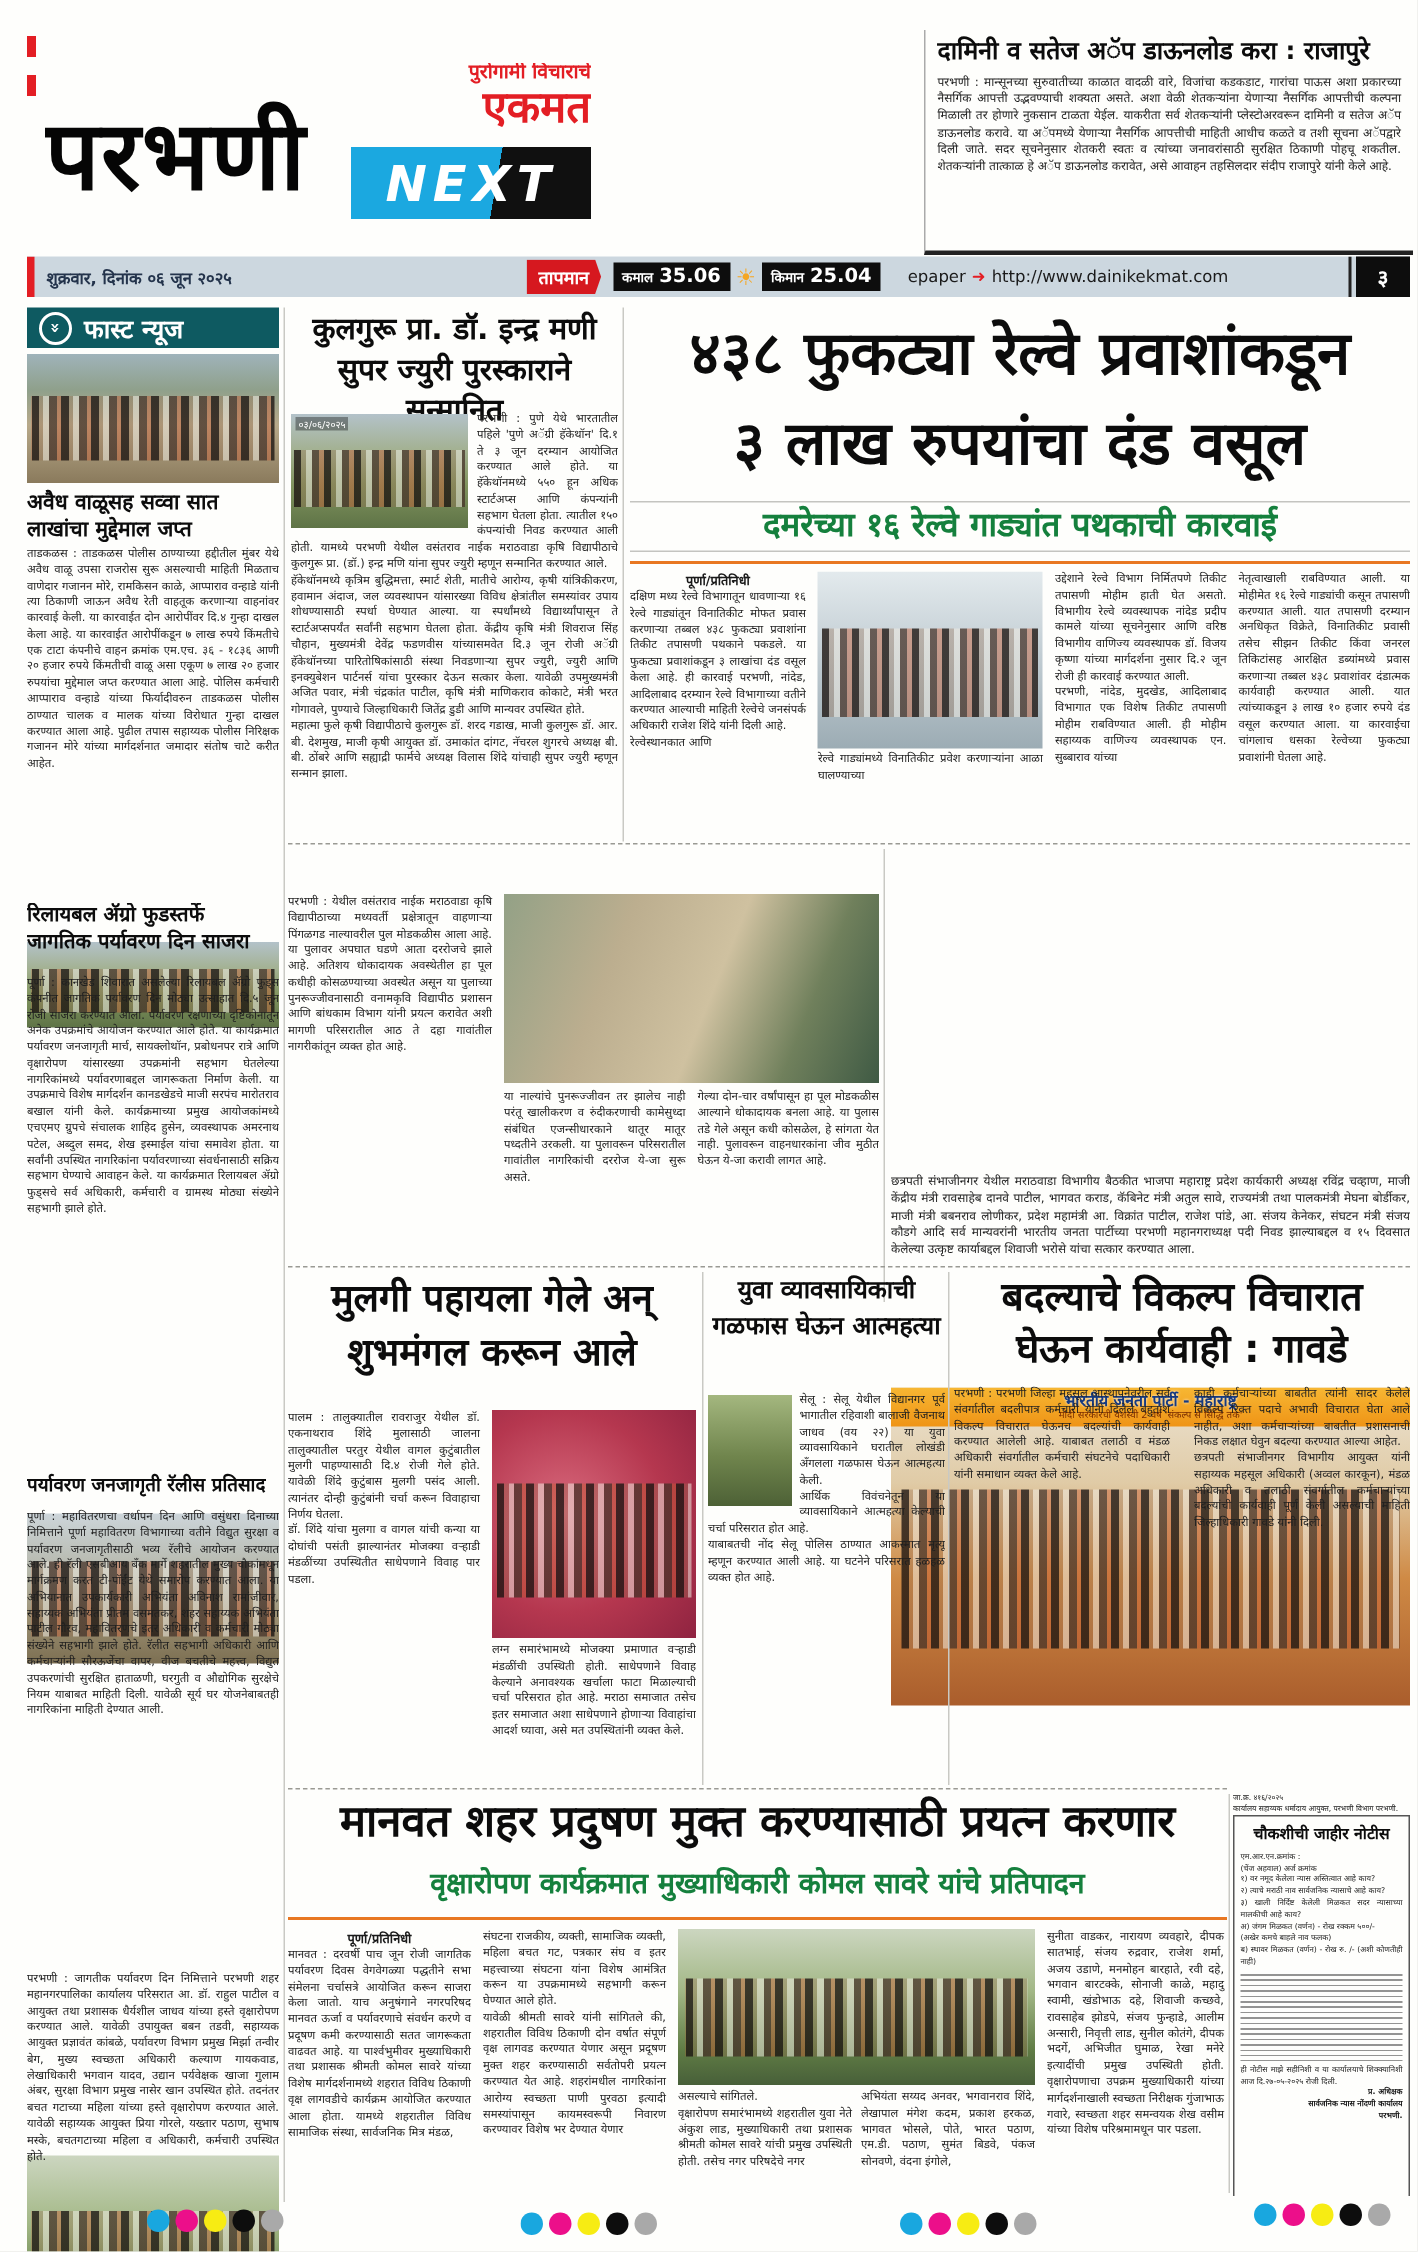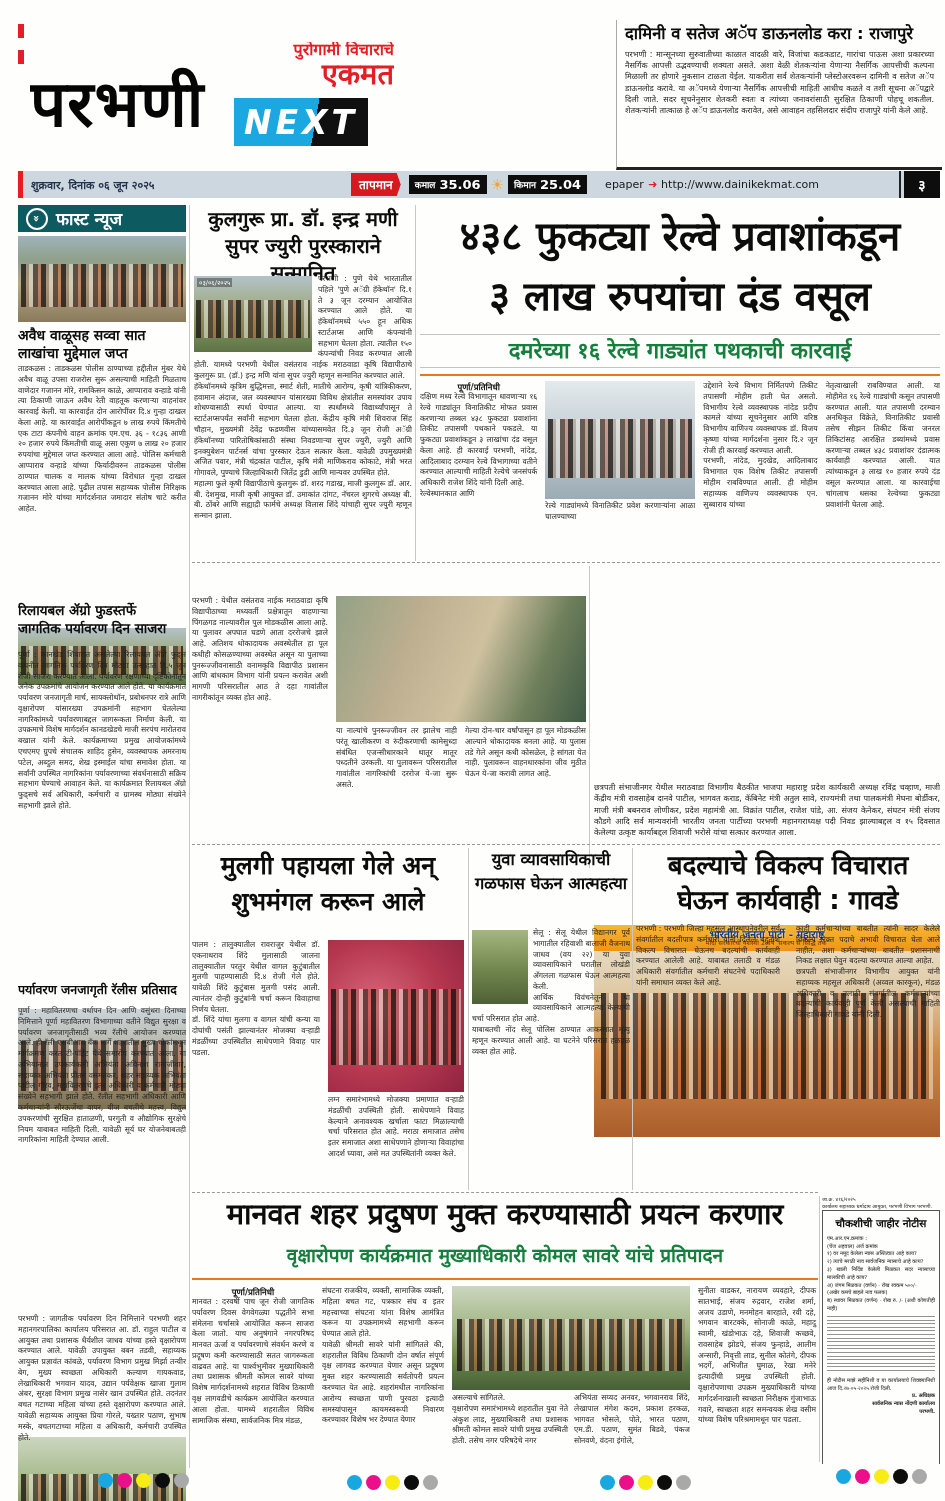--- a/index.html
+++ b/index.html
@@ -62,24 +62,24 @@
 
 <div class="page">
 
   <div class="abs redmark" style="left:18px;top:24px;width:6px;height:14px;"></div>
   <div class="abs redmark" style="left:18px;top:50px;width:6px;height:14px;"></div>
 
   <div class="abs" style="left:30px;top:58px;width:220px;height:100px;">
     <span class="title-dev">परभणी</span>
   </div>
   <div class="abs" style="left:268px;top:42px;width:126px;height:52px;text-align:right;line-height:1.05;">
-    <div class="ekmat" style="font-size:16px;">पुरोगामी विचाराचे</div>
+    <div class="ekmat" style="font-size:13px;">पुरोगामी विचाराचे</div>
     <div class="ekmat" style="font-size:29px;">एकमत</div>
   </div>
-  <div class="abs next-logo" style="left:234px;top:98px;width:134px;height:48px;">
+  <div class="abs next-logo" style="left:234px;top:98px;width:160px;height:48px;">
     <span>NEXT</span>
   </div>
 
   <div class="abs" style="left:616px;top:20px;width:326px;height:150px;border-left:1px solid #aaa;border-bottom:3px solid #222;padding:4px 8px;">
     <div class="hl" style="font-size:16.5px;line-height:1.25;">दामिनी व सतेज अॅप डाऊनलोड करा : राजापुरे</div>
     <div class="bt" style="font-size:8px;margin-top:4px;">परभणी : मान्सूनच्या सुरुवातीच्या काळात वादळी वारे, विजांचा कडकडाट, गारांचा पाऊस अशा प्रकारच्या नैसर्गिक आपत्ती उद्भवण्याची शक्यता असते. अशा वेळी शेतकऱ्यांना येणाऱ्या नैसर्गिक आपत्तीची कल्पना मिळाली तर होणारे नुकसान टाळता येईल. याकरीता सर्व शेतकऱ्यांनी प्लेस्टोअरवरून दामिनी व सतेज अॅप डाऊनलोड करावे. या अॅपमध्ये येणाऱ्या नैसर्गिक आपत्तीची माहिती आधीच कळते व तशी सूचना अॅपद्वारे दिली जाते. सदर सूचनेनुसार शेतकरी स्वतः व त्यांच्या जनावरांसाठी सुरक्षित ठिकाणी पोहचू शकतील. शेतकऱ्यांनी तात्काळ हे अॅप डाऊनलोड करावेत, असे आवाहन तहसिलदार संदीप राजापुरे यांनी केले आहे.</div>
   </div>
 
   <div class="abs datebar" style="left:18px;top:171px;width:922px;height:27px;">
     <div class="redtick"></div>

